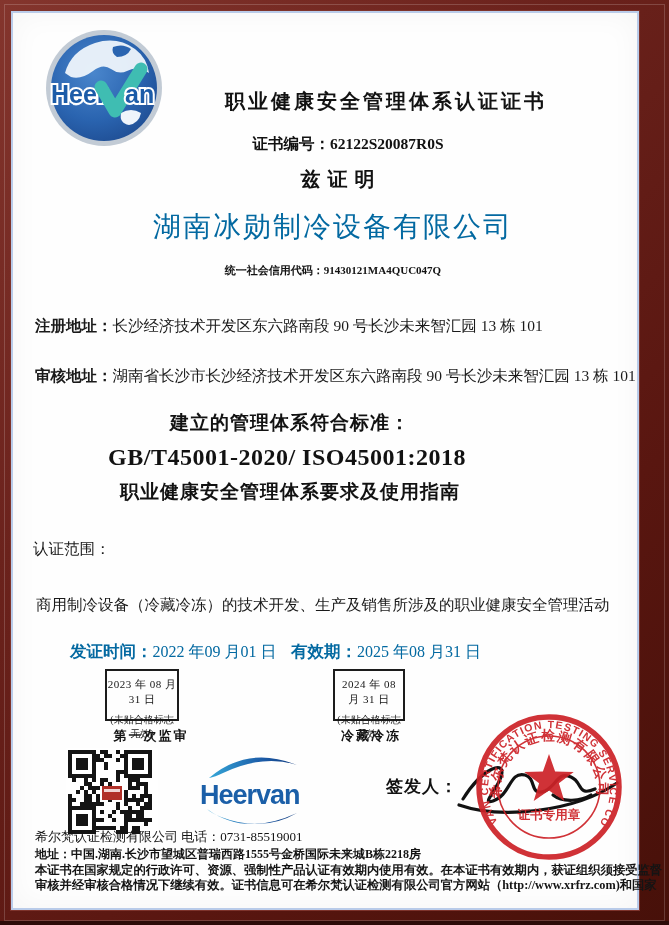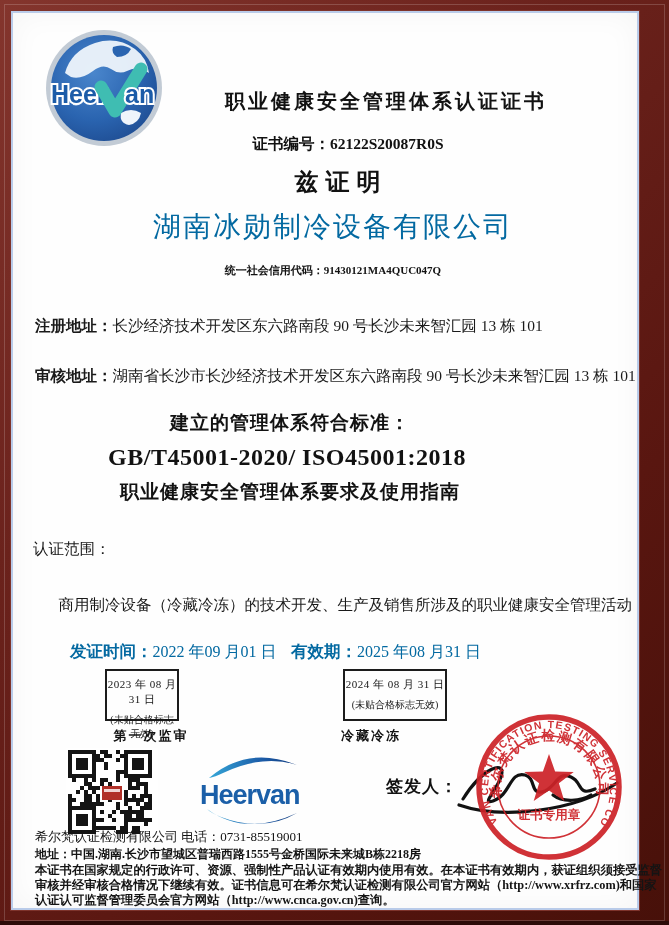--- a/index.html
+++ b/index.html
@@ -8,21 +8,21 @@
   .canvas{position:relative;width:669px;height:925px;
           background:linear-gradient(135deg,#84352d 0%,#6b221c 35%,#591610 70%,#471009 100%);}
   .canvas::before{content:"";position:absolute;inset:4px;border:1px solid rgba(255,255,255,.18);pointer-events:none;}
   .canvas::after{content:"";position:absolute;left:0;right:0;bottom:0;height:4px;background:#2c0b08;}
   .page{position:absolute;left:13px;top:13px;width:624px;height:895px;background:#fefefe;
         box-shadow:0 0 0 2px #b9cbe9,0 0 0 3px #7e332b, inset 0 0 30px rgba(0,0,0,.04);}
   .abs{position:absolute;}
   .ctr{text-align:center;}
   .title{font-size:20px;font-weight:bold;letter-spacing:3px;color:#121212;}
   .certno{font-size:15.5px;font-weight:bold;color:#121212;}
-  .declare{font-size:24px;font-weight:bold;letter-spacing:7px;color:#121212;}
+  .declare{font-size:20px;font-weight:bold;letter-spacing:7px;color:#121212;}
   .company{font-size:28px;font-weight:normal;letter-spacing:2px;color:#0369a1;}
   .credit{font-size:11px;font-weight:bold;color:#121212;}
   .addr{font-size:15.5px;color:#1a1a1a;white-space:nowrap;}
   .addr b{font-weight:bold;}
   .stdhead{font-size:19px;font-weight:bold;letter-spacing:1px;color:#121212;}
   .stdcode{font-size:24px;font-weight:600;letter-spacing:.5px;color:#121212;}
   .scope{font-size:15.5px;color:#1a1a1a;}
   .daterow{font-size:16px;color:#0369a1;white-space:nowrap;margin-left:8px;}
   .daterow .lbl{font-weight:bold;font-size:16.5px;}
   .survbox{border:2px solid #1c1c1c;text-align:center;padding-top:6px;box-sizing:border-box;}
@@ -81,34 +81,34 @@
 
     <div class="abs addr" style="left:22px;top:353px;">
       <b>审核地址：</b><span>湖南省长沙市长沙经济技术开发区东六路南段 90 号长沙未来智汇园 13 栋 101</span>
     </div>
 
     <div class="abs ctr stdhead" style="left:27px;top:397px;width:500px;">建立的管理体系符合标准：</div>
     <div class="abs ctr stdcode" style="left:24px;top:431px;width:500px;">GB/T45001-2020/ ISO45001:2018</div>
     <div class="abs ctr stdhead" style="left:27px;top:466px;width:500px;">职业健康安全管理体系要求及使用指南</div>
 
     <div class="abs scope" style="left:20px;top:526px;">认证范围：</div>
-    <div class="abs scope" style="left:23px;top:582px;width:596px;text-align:right;">商用制冷设备（冷藏冷冻）的技术开发、生产及销售所涉及的职业健康安全管理活动</div>
+    <div class="abs scope" style="left:23px;top:582px;width:596px;">商用制冷设备（冷藏冷冻）的技术开发、生产及销售所涉及的职业健康安全管理活动</div>
 
     <div class="abs daterow" style="left:49px;top:628px;">
       <span class="lbl">发证时间：</span><span>2022 年09 月01 日</span>
     </div>
     <div class="abs daterow" style="left:270px;top:628px;">
       <span class="lbl">有效期：</span><span>2025 年08 月31 日</span>
     </div>
 
     <div class="abs survbox" style="left:92px;top:656px;width:74px;height:52px;">
       <div class="survdate">2023 年 08 月 31 日</div>
       <div class="survnote">(未贴合格标志无效)</div>
     </div>
-    <div class="abs survbox" style="left:330px;top:656px;width:104px;height:52px;">
+    <div class="abs survbox" style="left:320px;top:656px;width:72px;height:52px;">
       <div class="survdate">2024 年 08 月 31 日</div>
       <div class="survnote">(未贴合格标志无效)</div>
     </div>
     <div class="abs survcap" style="left:88px;top:714px;width:100px;">第一次监审</div>
     <div class="abs survcap" style="left:308px;top:714px;width:100px;">冷藏冷冻</div>
 
     <div class="abs" style="left:53px;top:735px;width:92px;height:92px;">
       <svg id="qr-svg" width="92" height="92" viewBox="0 0 92 92">
         <rect x="0" y="0" width="92" height="92" fill="#ffffff"></rect>
         <g id="qr-cells" fill="#141414">
@@ -294,16 +294,15 @@
         </text>
         <polygon points="0,-33 6.1,-15.4 24.7,-15 9.9,-3.8 15.3,14 0,3.4 -15.3,14 -9.9,-3.8 -24.7,-15 -6.1,-15.4" fill="#cd2328"></polygon>
         <text x="0" y="32" text-anchor="middle" font-size="12.5" font-weight="bold" fill="#cd2328">证书专用章</text>
       </svg>
     </div>
 
     <div class="abs foot1" style="left:22px;top:815px;">希尔梵认证检测有限公司  电话：0731-85519001</div>
     <div class="abs foot2" style="left:22px;top:833px;">地址：中国.湖南.长沙市望城区普瑞西路1555号金桥国际未来城B栋2218房</div>
     <div class="abs notice" style="left:22px;top:849px;">本证书在国家规定的行政许可、资源、强制性产品认证有效期内使用有效。在本证书有效期内，获证组织须接受监督</div>
     <div class="abs notice" style="left:22px;top:864px;">审核并经审核合格情况下继续有效。证书信息可在希尔梵认证检测有限公司官方网站（http://www.xrfrz.com)和国家</div>
-    <div class="abs notice" style="left:22px;top:879px;">认证认可监督管理委员会官方网站（http://www.cnca.gov.cn)查询。</div>
 
   </div>
 </div>
 
 </body></html>

